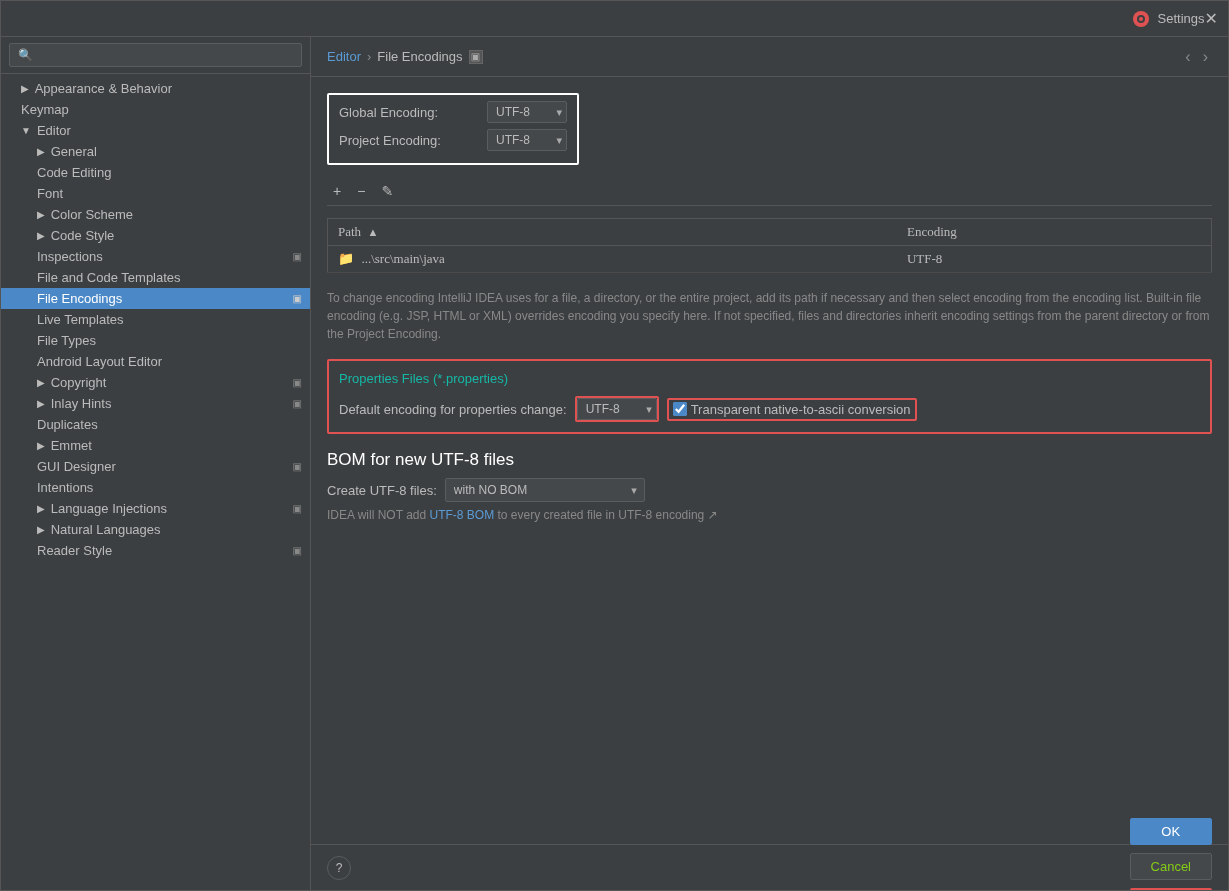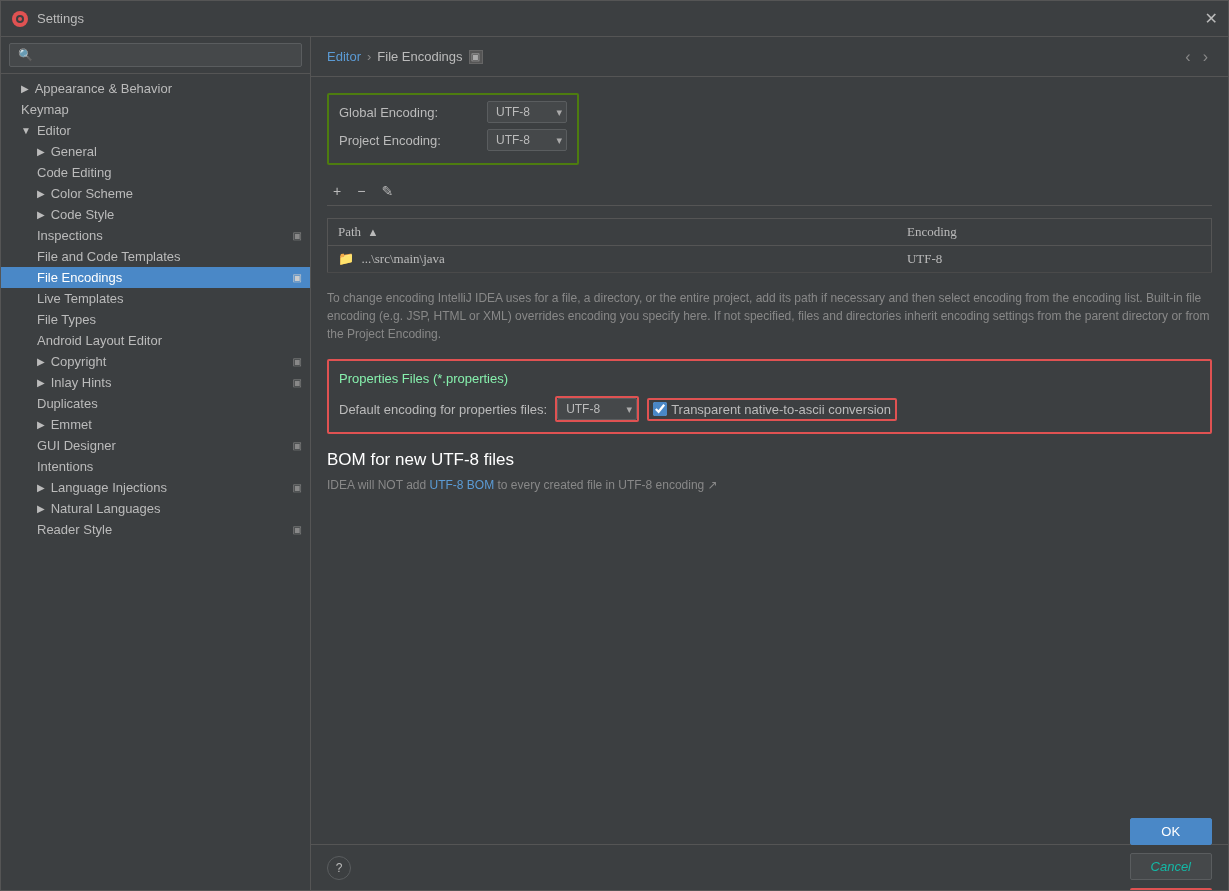--- a/index.html
+++ b/index.html
@@ -10,21 +10,21 @@
       height: 891px;
       background: #3c3f41;
       display: flex;
       flex-direction: column;
       border: 1px solid #555;
     }
 
     .titlebar {
       display: flex;
       align-items: center;
-      justify-content: space-between;
+      justify-content: flex-end;
       background: #3c3f41;
       padding: 6px 10px;
       border-bottom: 1px solid #555;
       height: 36px;
     }
 
     .titlebar-left {
       display: flex;
       align-items: center;
       gap: 8px;
@@ -286,21 +286,21 @@
     }
 
     
     .properties-section {
       border: 2px solid #e05252;
       border-radius: 2px;
       padding: 10px;
     }
 
     .properties-title {
-      color: #86efac;
+      color: #14b8a6;
       font-size: 13px;
       margin-bottom: 10px;
     }
 
     .props-row {
       display: flex;
       align-items: center;
       gap: 8px;
     }
 
@@ -431,22 +431,21 @@
     }
 
     .btn-ok {
       background: #4a88c7;
       color: #fff;
       border-color: #4a88c7;
     }
 
     .btn-cancel {
       background: #45484a;
-      color: #14b8a6;
-      font-style: italic;
+      color: #84cc16;
     }
 
     .btn-apply {
       background: #7f1d1d;
       color: #bbbbbb;
       border: 2px solid #e05252;
     }
 
     .th-arrow { font-size: 11px; margin-left: 3px; }
   </style>
@@ -491,20 +490,23 @@
 
         <div class="tree-item indent2">
           <span class="arrow">▶</span>
           <span>General</span>
         </div>
 
         <div class="tree-item indent2">
           <span>Code Editing</span>
         </div>
 
+        <div class="tree-item indent2">
+          <span>Font</span>
+        </div>
 
         <div class="tree-item indent2">
           <span class="arrow">▶</span>
           <span>Color Scheme</span>
         </div>
 
         <div class="tree-item indent2">
           <span class="arrow">▶</span>
           <span>Code Style</span>
         </div>
@@ -596,21 +598,21 @@
         </div>
         <div class="nav-arrows">
           <button class="nav-arrow">‹</button>
           <button class="nav-arrow">›</button>
         </div>
       </div>
 
       <div class="main-content">
 
         <div>
-          <div style="display:inline-block; border: 2px solid #4d7c0f; padding: 6px 10px; border-radius: 2px;">
+          <div style="display:inline-block; border: 2px solid #ffffff; padding: 6px 10px; border-radius: 2px;">
             <div class="encoding-row">
               <span class="encoding-label">Global Encoding:</span>
               <div class="dropdown-wrapper">
                 <select class="dropdown-select">
                   <option>UTF-8</option>
                 </select>
               </div>
             </div>
             <div class="encoding-row">
               <span class="encoding-label">Project Encoding:</span>
@@ -650,37 +652,45 @@
               <td>UTF-8</td>
             </tr>
           </tbody>
         </table>
 
         <p class="info-text">To change encoding IntelliJ IDEA uses for a file, a directory, or the entire project, add its path if necessary and then select encoding from the encoding list. Built-in file encoding (e.g. JSP, HTML or XML) overrides encoding you specify here. If not specified, files and directories inherit encoding settings from the parent directory or from the Project Encoding.</p>
 
         <div class="properties-section">
           <div class="properties-title">Properties Files (*.properties)</div>
           <div class="props-row">
-            <span class="props-label">Default encoding for properties files:</span>
+            <span class="props-label">Default encoding for properties change:</span>
             <div class="props-dropdown-wrapper">
               <div class="dropdown-wrapper">
                 <select class="dropdown-select">
                   <option>UTF-8</option>
                 </select>
               </div>
             </div>
             <div class="checkbox-wrapper">
               <input class="checkbox-input" type="checkbox" checked="" style="">
               <span>Transparent native-to-ascii conversion</span>
             </div>
           </div>
         </div>
 
         <div class="bom-section">
           <div class="bom-title">BOM for new UTF-8 files</div>
+          <div class="bom-row">
+            <span class="bom-label">Create UTF-8 files:</span>
+            <div class="bom-select-wrapper">
+              <select class="bom-select">
+                <option>with NO BOM</option>
+              </select>
+            </div>
+          </div>
           <div class="bom-info">
             <span>IDEA will NOT add </span>
             <span class="link-text">UTF-8 BOM</span>
             <span> to every created file in UTF-8 encoding ↗</span>
           </div>
         </div>
 
       </div>
 
       <div class="bottom-bar">

